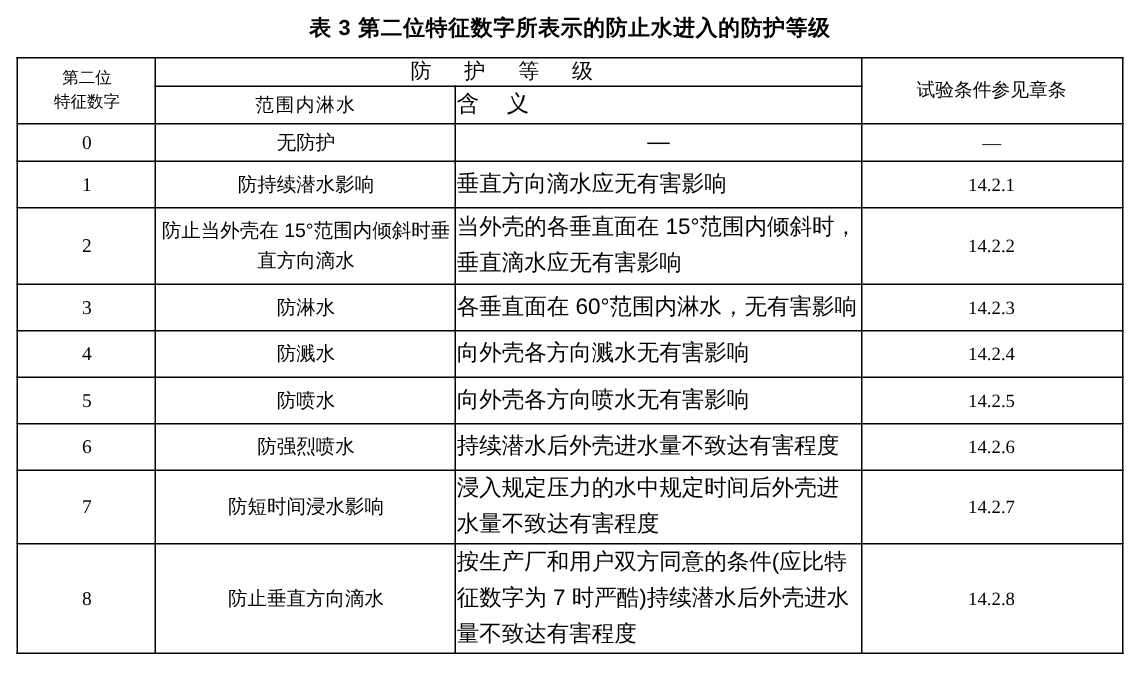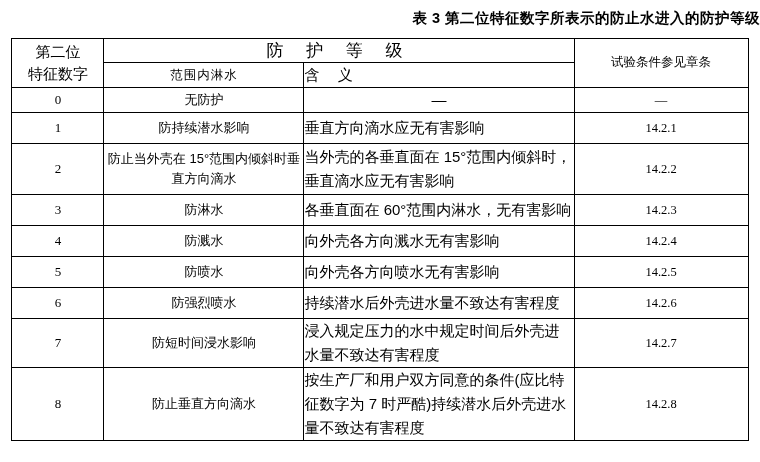--- a/index.html
+++ b/index.html
@@ -14,21 +14,21 @@
     color: #000000;
     overflow: hidden;
   }
   .page {
     position: relative;
     width: 760px;
     height: 462px;
     box-sizing: border-box;
   }
   .doc-title {
-    text-align: right;
+    text-align: center;
     font-family: "Liberation Sans", sans-serif;
     font-weight: bold;
     font-size: 14.5px;
     letter-spacing: 0.5px;
     padding-top: 9px;
     padding-bottom: 10px;
   }
   table.ip-table {
     border-collapse: collapse;
     table-layout: fixed;
@@ -51,27 +51,27 @@
 
   .hdr {
     font-family: "Liberation Sans", sans-serif;
     font-weight: bold;
     text-align: center;
     font-size: 13px;
   }
   .hdr-digit {
     line-height: 1.45;
     padding: 6px 4px;
-    font-size: 15px;
+    font-size: 11px;
     margin-top: 48px;
   }
   .hdr-prot {
     letter-spacing: 9px;
     padding: 6px 4px;
-    font-size: 17px;
+    font-size: 14px;
   }
   .hdr-sub {
     font-size: 12.5px;
     padding: 6px 4px;
     letter-spacing: 1px;
   }
   .hdr-sub.meaning { letter-spacing: 7px; }
   .hdr-ref {
     font-size: 12.5px;
     padding: 6px 6px;

